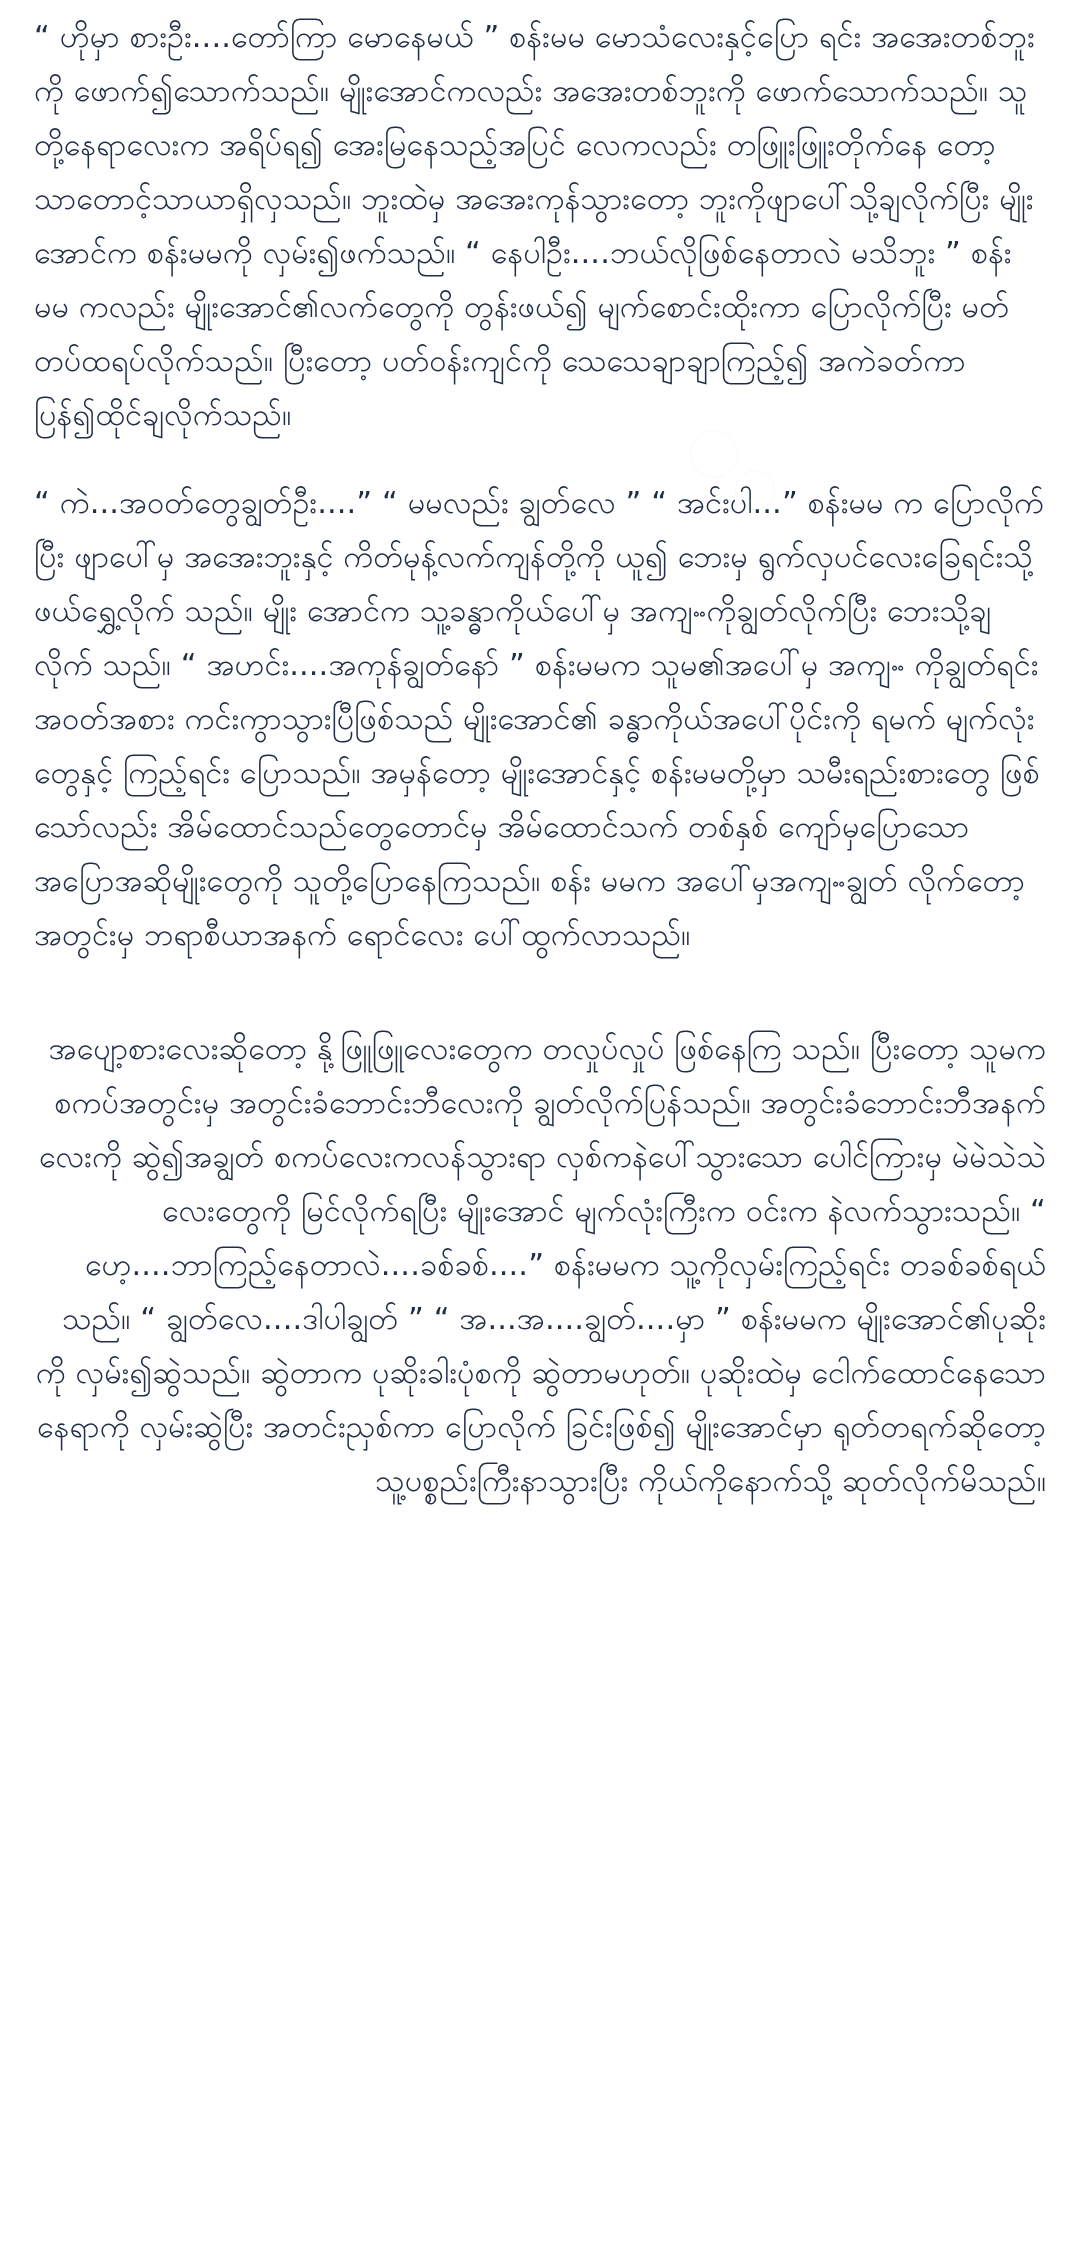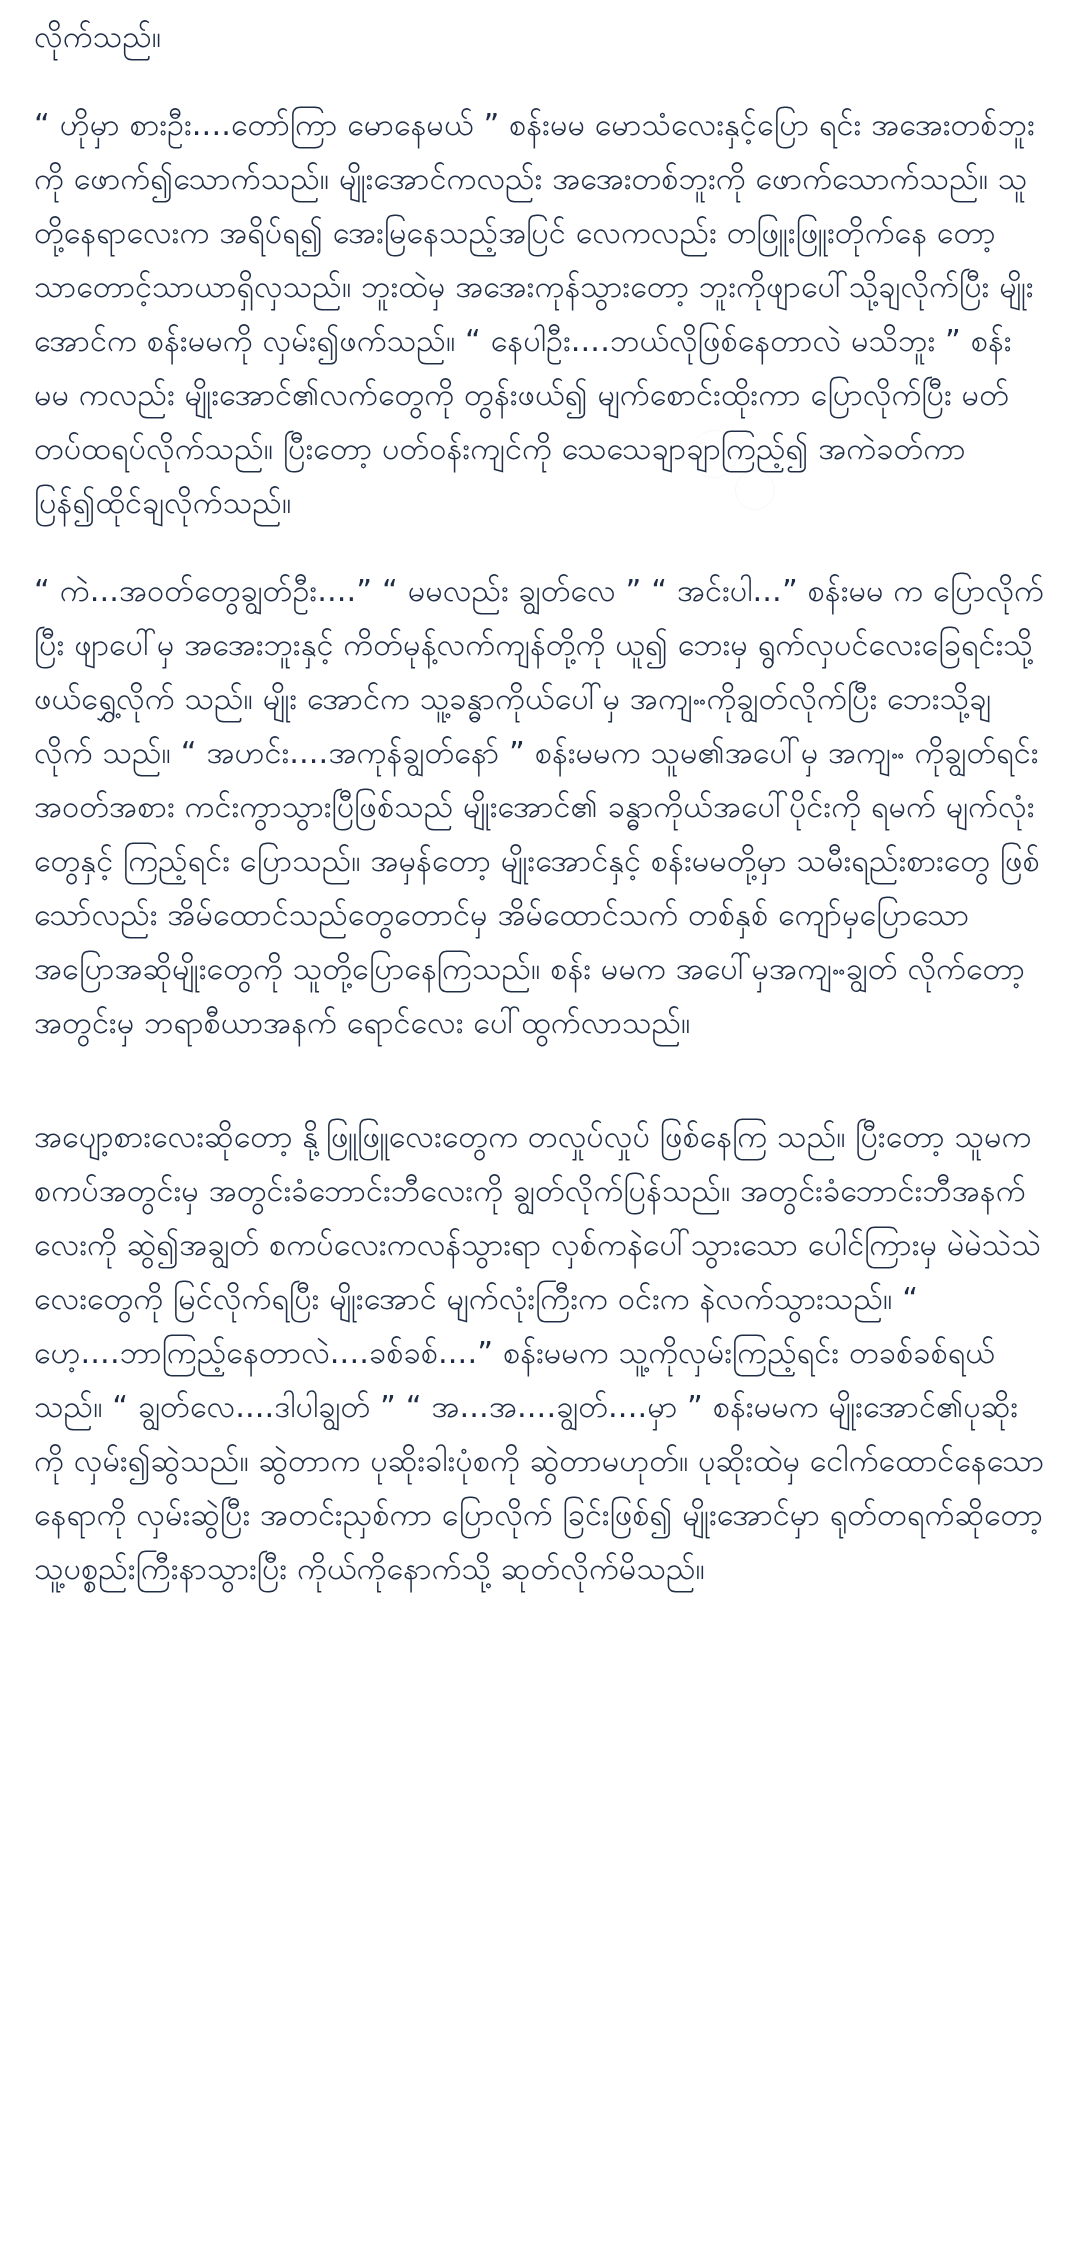--- a/index.html
+++ b/index.html
@@ -32,20 +32,21 @@
     text-align: left;
     color: #1f2d46;
     margin: 0 0 34px 0;
     word-break: break-word;
   }
   .para.first {
     margin-top: 0;
   }
   .para.tight {
     margin-bottom: 38px;
+    text-align: right;
   }
   .spacer-lg {
     height: 26px;
   }
   
   .bg-mark {
     position: absolute;
     border: 1px solid rgba(0, 0, 0, 0.035);
     border-radius: 50%;
     pointer-events: none;
@@ -55,18 +56,17 @@
 </style>
 </head>
 <body>
 
 <div class="page">
   <div class="bg-mark a"></div>
   <div class="bg-mark b"></div>
 
   <div class="top-clip"></div>
 
-  <p class="para first">လိုက်သည်။</p>
   <p class="para">“ ဟိုမှာ စားဦး....တော်ကြာ မောနေမယ် ” စန်းမမ မောသံလေးနှင့်ပြော ရင်း အအေးတစ်ဘူးကို ဖောက်၍သောက်သည်။ မျိုးအောင်ကလည်း အအေးတစ်ဘူးကို ဖောက်သောက်သည်။ သူတို့နေရာလေးက အရိပ်ရ၍ အေးမြနေသည့်အပြင် လေကလည်း တဖြူးဖြူးတိုက်နေ တော့ သာတောင့်သာယာရှိလှသည်။ ဘူးထဲမှ အအေးကုန်သွားတော့ ဘူးကိုဖျာပေါ်သို့ချလိုက်ပြီး မျိုးအောင်က စန်းမမကို လှမ်း၍ဖက်သည်။ “ နေပါဦး....ဘယ်လိုဖြစ်နေတာလဲ မသိဘူး ” စန်းမမ ကလည်း မျိုးအောင်၏လက်တွေကို တွန်းဖယ်၍ မျက်စောင်းထိုးကာ ပြောလိုက်ပြီး မတ်တပ်ထရပ်လိုက်သည်။ ပြီးတော့ ပတ်ဝန်းကျင်ကို သေသေချာချာကြည့်၍ အကဲခတ်ကာ ပြန်၍ထိုင်ချလိုက်သည်။</p>
   <p class="para">“ ကဲ...အဝတ်တွေချွတ်ဦး....” “ မမလည်း ချွတ်လေ ” “ အင်းပါ...” စန်းမမ က ပြောလိုက်ပြီး ဖျာပေါ်မှ အအေးဘူးနှင့် ကိတ်မုန့်လက်ကျန်တို့ကို ယူ၍ ဘေးမှ ရွက်လှပင်လေးခြေရင်းသို့ ဖယ်ရွှေ့လိုက် သည်။ မျိုး အောင်က သူ့ခန္ဓာကိုယ်ပေါ်မှ အကျႌကိုချွတ်လိုက်ပြီး ဘေးသို့ချလိုက် သည်။ “ အဟင်း....အကုန်ချွတ်နော် ” စန်းမမက သူမ၏အပေါ်မှ အကျႌ ကိုချွတ်ရင်း အဝတ်အစား ကင်းကွာသွားပြီဖြစ်သည် မျိုးအောင်၏ ခန္ဓာကိုယ်အပေါ်ပိုင်းကို ရမက် မျက်လုံးတွေနှင့် ကြည့်ရင်း ပြောသည်။ အမှန်တော့ မျိုးအောင်နှင့် စန်းမမတို့မှာ သမီးရည်းစားတွေ ဖြစ် သော်လည်း အိမ်ထောင်သည်တွေတောင်မှ အိမ်ထောင်သက် တစ်နှစ် ကျော်မှပြောသော အပြောအဆိုမျိုးတွေကို သူတို့ပြောနေကြသည်။ စန်း မမက အပေါ်မှအကျႌချွတ် လိုက်တော့ အတွင်းမှ ဘရာစီယာအနက် ရောင်လေး ပေါ်ထွက်လာသည်။</p>
   <div class="spacer-lg"></div>
   <p class="para tight">အပျော့စားလေးဆိုတော့ နို့ဖြူဖြူလေးတွေက တလှုပ်လှုပ် ဖြစ်နေကြ သည်။ ပြီးတော့ သူမက စကပ်အတွင်းမှ အတွင်းခံဘောင်းဘီလေးကို ချွတ်လိုက်ပြန်သည်။ အတွင်းခံဘောင်းဘီအနက်လေးကို ဆွဲ၍အချွတ် စကပ်လေးကလန်သွားရာ လှစ်ကနဲပေါ်သွားသော ပေါင်ကြားမှ မဲမဲသဲသဲလေးတွေကို မြင်လိုက်ရပြီး မျိုးအောင် မျက်လုံးကြီးက ဝင်းက နဲလက်သွားသည်။ “ ဟေ့....ဘာကြည့်နေတာလဲ....ခစ်ခစ်....” စန်းမမက သူ့ကိုလှမ်းကြည့်ရင်း တခစ်ခစ်ရယ်သည်။ “ ချွတ်လေ....ဒါပါချွတ် ” “ အ...အ....ချွတ်....မှာ ” စန်းမမက မျိုးအောင်၏ပုဆိုးကို လှမ်း၍ဆွဲသည်။ ဆွဲတာက ပုဆိုးခါးပုံစကို ဆွဲတာမဟုတ်။ ပုဆိုးထဲမှ ငေါက်ထောင်နေသော နေရာကို လှမ်းဆွဲပြီး အတင်းညှစ်ကာ ပြောလိုက် ခြင်းဖြစ်၍ မျိုးအောင်မှာ ရုတ်တရက်ဆိုတော့ သူ့ပစ္စည်းကြီးနာသွားပြီး ကိုယ်ကိုနောက်သို့ ဆုတ်လိုက်မိသည်။</p>
 </div>
 
 </body></html>

